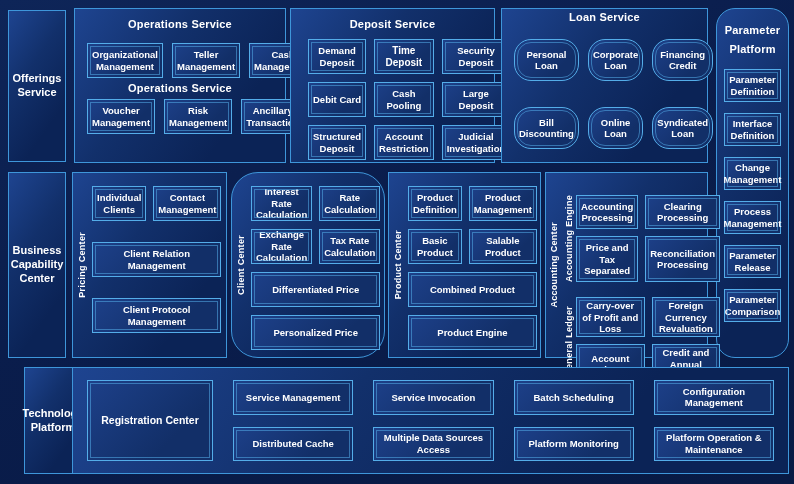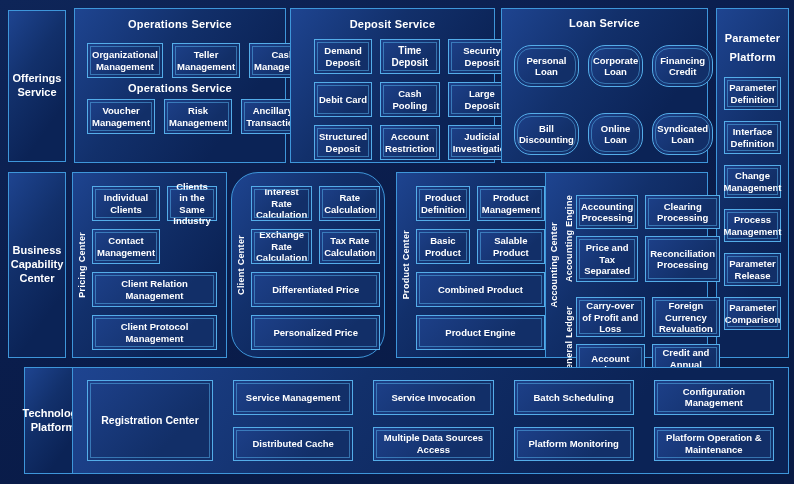--- a/index.html
+++ b/index.html
@@ -26,39 +26,39 @@
     display:flex;align-items:center;justify-content:center;
     text-align:center;font-size:9.5px;line-height:1.2;padding:2px 4px;
   }
   .vlabel{
     writing-mode:vertical-rl;transform:rotate(180deg);
     display:flex;align-items:center;justify-content:center;
     font-size:9px;letter-spacing:.3px;text-align:center;white-space:nowrap;
   }
   
   .ops-grid,.loan-grid{display:grid;grid-template-columns:repeat(3,1fr);gap:9px;padding:0 12px;}
-  .dep-grid{display:grid;grid-template-columns:repeat(3,1fr);gap:8px;padding:0 23px;}
+  .dep-grid{display:grid;grid-template-columns:repeat(3,1fr);gap:8px;padding:0 17px;}
   .ops-grid .box,.dep-grid .box{height:35px;}
   .loan-grid .box{height:42px;border-radius:17px;}
   
   .mid{display:flex;}
   .mid .vstrip{width:17px;flex:0 0 17px;display:flex;align-items:center;justify-content:center;}
   .mid .content{flex:1;padding:13px 9px 11px 2px;display:grid;grid-template-columns:1fr 1fr;gap:8px 7px;}
   .mid .content .box{height:35px;}
   .mid .content .wide{grid-column:1 / span 2;}
   
   .acct{display:flex;}
   .acct .vstrip{width:15px;flex:0 0 15px;display:flex;align-items:center;justify-content:center;}
   .acct .groups{flex:1;display:flex;flex-direction:column;gap:15px;padding:22px 8px 11px 0;}
   .group{display:flex;flex:1;}
   .group .vstrip2{width:15px;flex:0 0 15px;display:flex;align-items:center;justify-content:center;}
   .group .g-grid{flex:1;display:grid;grid-template-columns:1fr 1fr;gap:7px;}
   .group .g-grid .box{height:auto;}
   
-  .param{display:flex;flex-direction:column;padding:20px 7px;gap:11px;}
+  .param{display:flex;flex-direction:column;padding:12px 7px;gap:11px;border-radius:19px;}
   .param .box{height:33px;flex:0 0 33px;}
   
   .bottom{display:flex;align-items:stretch;padding:12px 14px;gap:20px;}
   .reg{flex:0 0 126px;}
   .tech-grid{flex:1;display:grid;grid-template-columns:repeat(4,1fr);gap:12px 20px;}
   .tech-grid .box{height:auto;min-height:33px;}
 </style>
 </head>
 <body>
 
@@ -92,21 +92,21 @@
       <div class="box">Debit Card</div>
       <div class="box">Cash Pooling</div>
       <div class="box">Large Deposit</div>
       <div class="box">Structured Deposit</div>
       <div class="box">Account Restriction</div>
       <div class="box">Judicial Investigation</div>
     </div>
   </div>
 
   <div class="panel" style="left:501px;top:8px;width:207px;height:155px;">
-    <div class="ptitle" style="margin:8px 0 16px;">Loan Service</div>
+    <div class="ptitle" style="margin:2px 0 16px;">Loan Service</div>
     <div class="loan-grid" style="row-gap:26px;">
       <div class="box">Personal Loan</div>
       <div class="box">Corporate Loan</div>
       <div class="box">Financing Credit</div>
       <div class="box">Bill Discounting</div>
       <div class="box">Online Loan</div>
       <div class="box">Syndicated Loan</div>
     </div>
   </div>
 
@@ -119,42 +119,41 @@
     <div class="box">Parameter Release</div>
     <div class="box">Parameter Comparison</div>
   </div>
 
   <div class="panel mid" style="left:72px;top:172px;width:155px;height:186px;">
     <div class="vstrip">
         <span class="vlabel">Pricing Center</span>
       </div>
     <div class="content">
       <div class="box">Individual Clients</div>
-      <div class="box">Clients in the Same Industry</div>
       <div class="box">Contact Management</div>
       <div class="box wide">Client Relation Management</div>
       <div class="box wide">Client Protocol Management</div>
     </div>
   </div>
 
   <div class="panel mid" style="left:231px;top:172px;width:154px;height:186px;border-radius:27px;">
     <div class="vstrip">
         <span class="vlabel">Client Center</span>
       </div>
     <div class="content">
       <div class="box">Interest Rate Calculation</div>
       <div class="box">Rate Calculation</div>
       <div class="box">Exchange Rate Calculation</div>
       <div class="box">Tax Rate Calculation</div>
       <div class="box wide">Differentiated Price</div>
       <div class="box wide">Personalized Price</div>
     </div>
   </div>
 
-  <div class="panel mid" style="left:388px;top:172px;width:153px;height:186px;margin-left:8px;">
+  <div class="panel mid" style="left:388px;top:172px;width:153px;height:186px;">
     <div class="vstrip">
         <span class="vlabel">Product Center</span>
       </div>
     <div class="content">
       <div class="box">Product Definition</div>
       <div class="box">Product Management</div>
       <div class="box">Basic Product</div>
       <div class="box">Salable Product</div>
       <div class="box wide">Combined Product</div>
       <div class="box wide">Product Engine</div>

